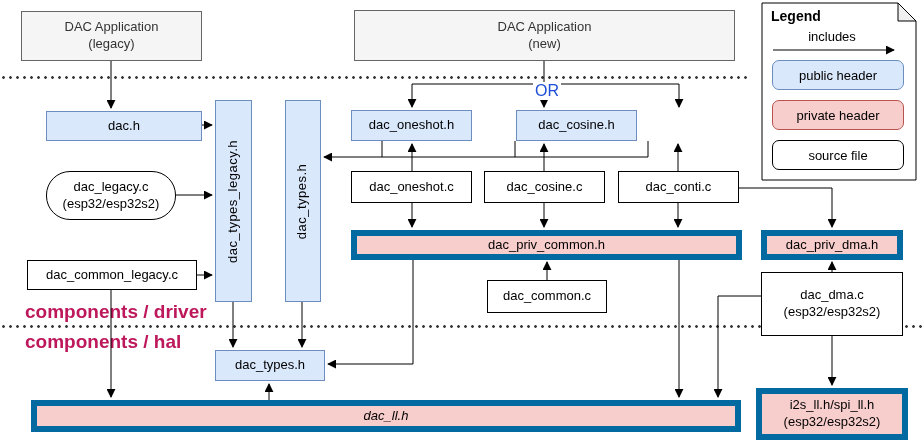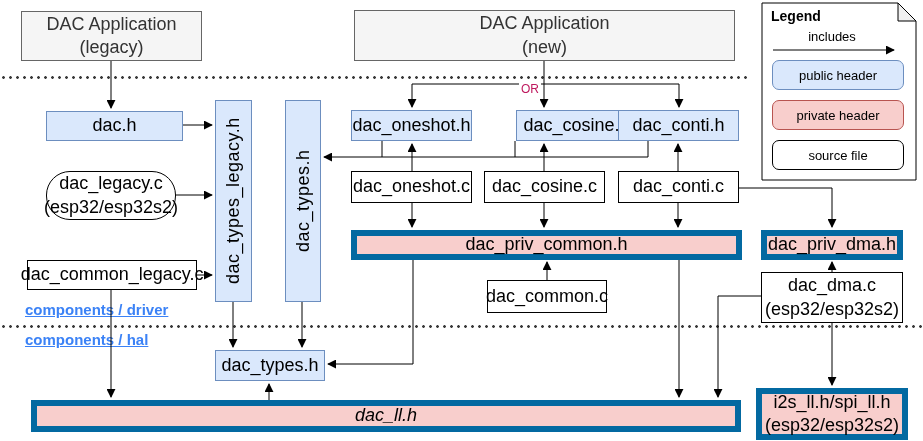--- a/index.html
+++ b/index.html
@@ -3,38 +3,38 @@
 <meta charset="utf-8">
 <style>
   html,body{margin:0;padding:0;background:#fff;}
   #canvas{
     position:relative;width:923px;height:441px;background:#fff;overflow:hidden;
     font-family:"Liberation Sans",sans-serif;color:#000;
   }
   .node{
     position:absolute;box-sizing:border-box;border:1px solid #000;background:#fff;
     display:flex;align-items:center;justify-content:center;text-align:center;
-    font-size:18px;line-height:1.3;white-space:pre-line;
+    font-size:13px;line-height:1.3;white-space:pre-line;
   }
   .app{background:#f5f5f5;border:1px solid #666;color:#333;}
   .pub{background:#dae8fc;border:1px solid #6c8ebf;text-align:center;}
   .priv{background:#f8cecc;border:6px solid #0369a1;}
   .src{background:#ffffff;border:1px solid #000;}
   .vert span{transform:rotate(-90deg);white-space:nowrap;letter-spacing:.5px;}
   .dotline{
     position:absolute;height:3px;
     background-image:radial-gradient(circle,#3a3a3a 1.1px,transparent 1.6px);
     background-size:7px 3px;background-repeat:repeat-x;
   }
   .seclabel{
-    position:absolute;font-size:15px;font-weight:bold;color:#3b82f6;white-space:nowrap;text-decoration:underline;
+    position:absolute;font-size:19px;font-weight:bold;color:#be185d;white-space:nowrap;
   }
   .orlabel{
-    position:absolute;left:519px;top:82px;background:#fff;padding:0 2px;
-    font-size:12px;color:#be185d;z-index:4;
+    position:absolute;left:533px;top:82px;background:#fff;padding:0 2px;
+    font-size:16px;color:#1d4ed8;z-index:4;
   }
   svg.wires{position:absolute;left:0;top:0;z-index:2;pointer-events:none;}
   .node{z-index:3;}
   .legend-title{position:absolute;left:771px;top:8px;font-size:14px;font-weight:bold;z-index:3;}
   .legend-includes{position:absolute;left:762px;top:29px;width:140px;text-align:center;font-size:13px;z-index:3;}
   .legend-chip{
     position:absolute;left:772px;width:132px;height:30px;border-radius:7px;
     display:flex;align-items:center;justify-content:center;font-size:13px;z-index:3;
     box-sizing:border-box;
   }
@@ -110,41 +110,40 @@
     </g>
   </svg>
 
   <div class="orlabel">OR</div>
 
   <div class="node app" style="left:21px;top:11px;width:181px;height:50px;">DAC Application
 (legacy)</div>
   <div class="node app" style="left:354px;top:10px;width:381px;height:51px;">DAC Application
 (new)</div>
 
-  <div class="node pub" style="left:46px;top:111px;width:137px;height:30px;">dac.h</div>
+  <div class="node pub" style="left:46px;top:111px;width:156px;height:30px;">dac.h</div>
   <div class="node src" style="left:46px;top:171px;width:130px;height:49px;border-radius:24px;">dac_legacy.c
 (esp32/esp32s2)</div>
   <div class="node src" style="left:27px;top:260px;width:170px;height:30px;">dac_common_legacy.c</div>
 
   <div class="node pub vert" style="left:215px;top:100px;width:37px;height:202px;"><span>dac_types_legacy.h</span></div>
   <div class="node pub vert" style="left:285px;top:100px;width:36px;height:202px;"><span>dac_types.h</span></div>
 
   <div class="node pub" style="left:351px;top:110px;width:121px;height:31px;">dac_oneshot.h</div>
   <div class="node pub" style="left:484px;top:110px;width:121px;height:31px;margin-left:32px;">dac_cosine.h</div>
-  <div class="node pub" style="left:618px;top:110px;width:121px;height:31px;">dac_conti.h</div>
 
   <div class="node src" style="left:351px;top:171px;width:121px;height:32px;">dac_oneshot.c</div>
   <div class="node src" style="left:484px;top:171px;width:121px;height:32px;">dac_cosine.c</div>
   <div class="node src" style="left:618px;top:171px;width:121px;height:32px;">dac_conti.c</div>
 
   <div class="node priv" style="left:351px;top:230px;width:391px;height:30px;">dac_priv_common.h</div>
   <div class="node priv" style="left:761px;top:230px;width:142px;height:30px;">dac_priv_dma.h</div>
 
   <div class="node src" style="left:487px;top:280px;width:120px;height:33px;text-align:center;">dac_common.c</div>
-  <div class="node src" style="left:761px;top:272px;width:142px;height:51px;">dac_dma.c
+  <div class="node src" style="left:761px;top:272px;width:142px;height:64px;">dac_dma.c
 (esp32/esp32s2)</div>
 
   <div class="node pub" style="left:215px;top:350px;width:110px;height:31px;">dac_types.h</div>
   <div class="node priv" style="left:31px;top:400px;width:710px;height:32px;font-style:italic;">dac_ll.h</div>
   <div class="node priv" style="left:756px;top:388px;width:152px;height:52px;">i2s_ll.h/spi_ll.h
 (esp32/esp32s2)</div>
 
   <div class="legend-title">Legend</div>
   <div class="legend-includes">includes</div>
   <div class="legend-chip pub" style="top:60px;">public header</div>

